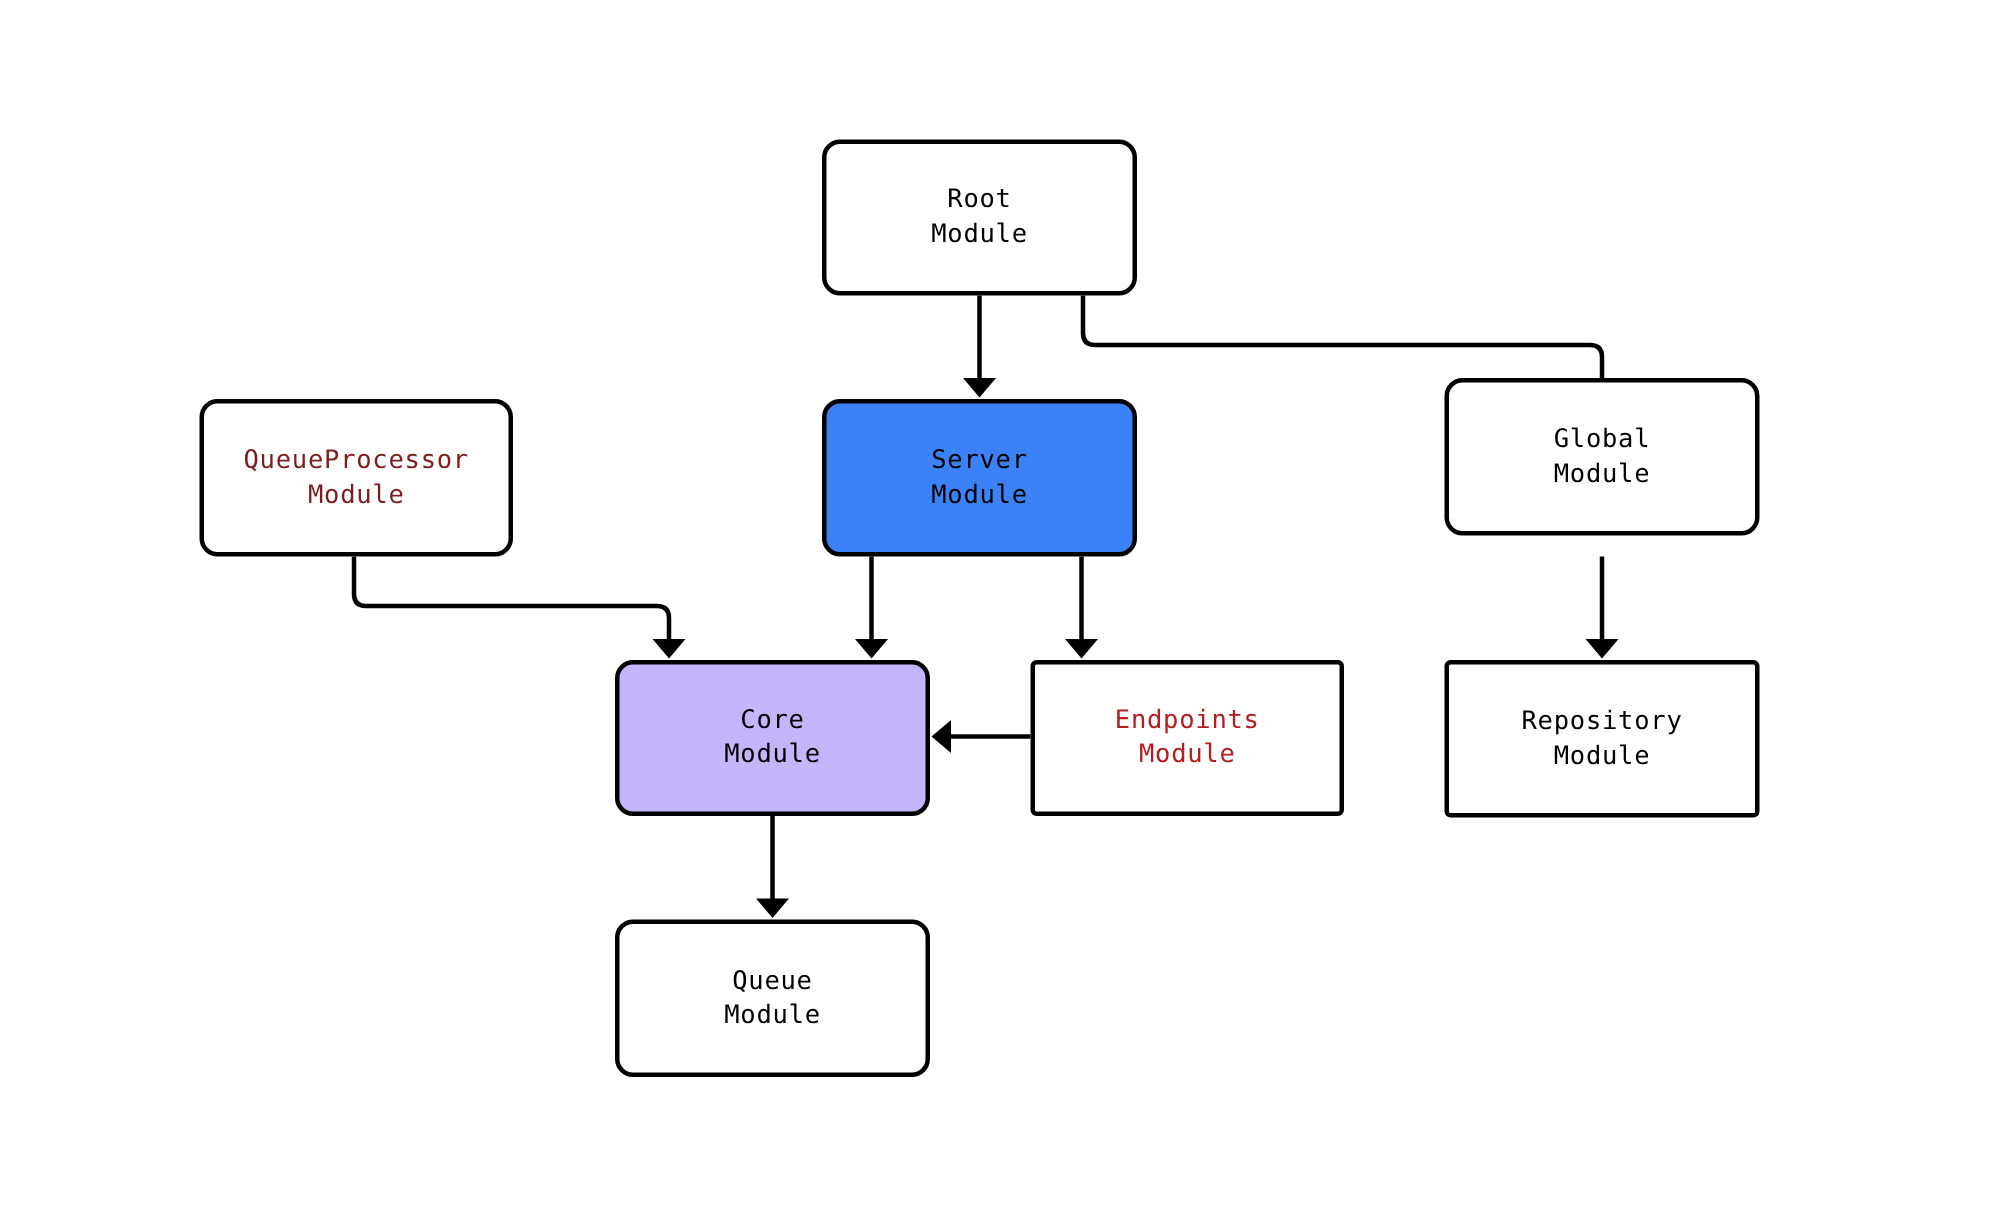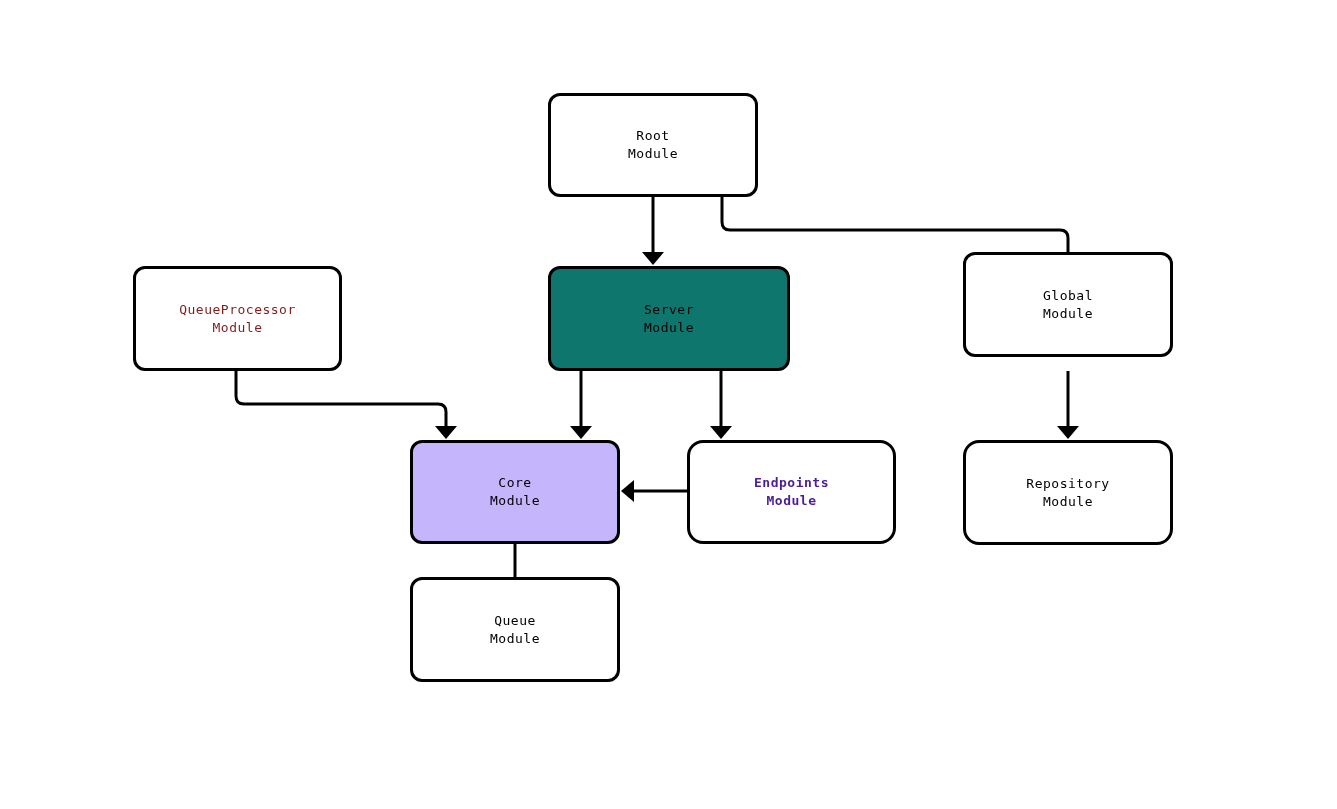--- a/index.html
+++ b/index.html
@@ -31,21 +31,21 @@
     box-sizing: border-box;
     display: flex;
     align-items: center;
     justify-content: center;
     text-align: center;
     background: #ffffff;
     border: 3px solid #000000;
     border-radius: 12px;
     color: #000000;
     font-family: "DejaVu Sans Mono", "Liberation Mono", monospace;
-    font-size: 13px;
+    font-size: 17px;
     line-height: 1.35;
     letter-spacing: 0.5px;
     white-space: pre-line;
     z-index: 2;
   }
 </style>
 </head>
 <body>
 
 <div id="diagram-canvas">
@@ -83,27 +83,27 @@
         <path d="M 515 544 L 515 602" fill="none" stroke="#000000" stroke-width="3" stroke-linecap="butt"></path>
         <polygon points="504,599 526,599 515,612" fill="#000000"></polygon>
       </g>
     </svg>
 
   <div id="node-layer">
       <div class="node" style="left: 548px; top: 93px; width: 210px; height: 104px; border-width: 3px; border-color: rgb(0, 0, 0); border-radius: 12px; background: rgb(255, 255, 255); color: rgb(0, 0, 0);">Root
 Module</div>
       <div class="node" style="left: 133px; top: 266px; width: 209px; height: 105px; border-width: 3px; border-color: rgb(0, 0, 0); border-radius: 12px; background: rgb(255, 255, 255); color: #7f1d1d;">QueueProcessor
 Module</div>
-      <div class="node" style="left: 548px; top: 266px; width: 242px; height: 105px; border-width: 3px; border-color: rgb(0, 0, 0); border-radius: 12px; background: #0f766e; color: rgb(0, 0, 0);">Server
+      <div class="node" style="left: 548px; top: 266px; width: 210px; height: 105px; border-width: 3px; border-color: rgb(0, 0, 0); border-radius: 12px; background: #3b82f6; color: rgb(0, 0, 0);">Server
 Module</div>
       <div class="node" style="left: 963px; top: 252px; width: 210px; height: 105px; border-width: 3px; border-color: rgb(0, 0, 0); border-radius: 12px; background: rgb(255, 255, 255); color: rgb(0, 0, 0);">Global
 Module</div>
       <div class="node" style="left: 410px; top: 440px; width: 210px; height: 104px; border-width: 3px; border-color: rgb(0, 0, 0); border-radius: 12px; background: #c4b5fd; color: rgb(0, 0, 0);">Core
 Module</div>
-      <div class="node" style="left: 687px; top: 440px; width: 209px; height: 104px; border-width: 3px; border-color: rgb(0, 0, 0); border-radius: 16px; background: rgb(255, 255, 255); color: #4c1d95; font-weight: bold;">Endpoints
+      <div class="node" style="left: 687px; top: 440px; width: 209px; height: 104px; border-width: 3px; border-color: rgb(0, 0, 0); border-radius: 4px; background: rgb(255, 255, 255); color: #b91c1c;">Endpoints
 Module</div>
-      <div class="node" style="left: 963px; top: 440px; width: 210px; height: 105px; border-width: 3px; border-color: rgb(0, 0, 0); border-radius: 16px; background: rgb(255, 255, 255); color: rgb(0, 0, 0);">Repository
+      <div class="node" style="left: 963px; top: 440px; width: 210px; height: 105px; border-width: 3px; border-color: rgb(0, 0, 0); border-radius: 4px; background: rgb(255, 255, 255); color: rgb(0, 0, 0);">Repository
 Module</div>
-      <div class="node" style="left: 410px; top: 577px; width: 210px; height: 105px; border-width: 3px; border-color: rgb(0, 0, 0); border-radius: 12px; background: rgb(255, 255, 255); color: rgb(0, 0, 0);">Queue
+      <div class="node" style="left: 410px; top: 613px; width: 210px; height: 105px; border-width: 3px; border-color: rgb(0, 0, 0); border-radius: 12px; background: rgb(255, 255, 255); color: rgb(0, 0, 0);">Queue
 Module</div>
     </div>
 
 </div>
 
 </body></html>

